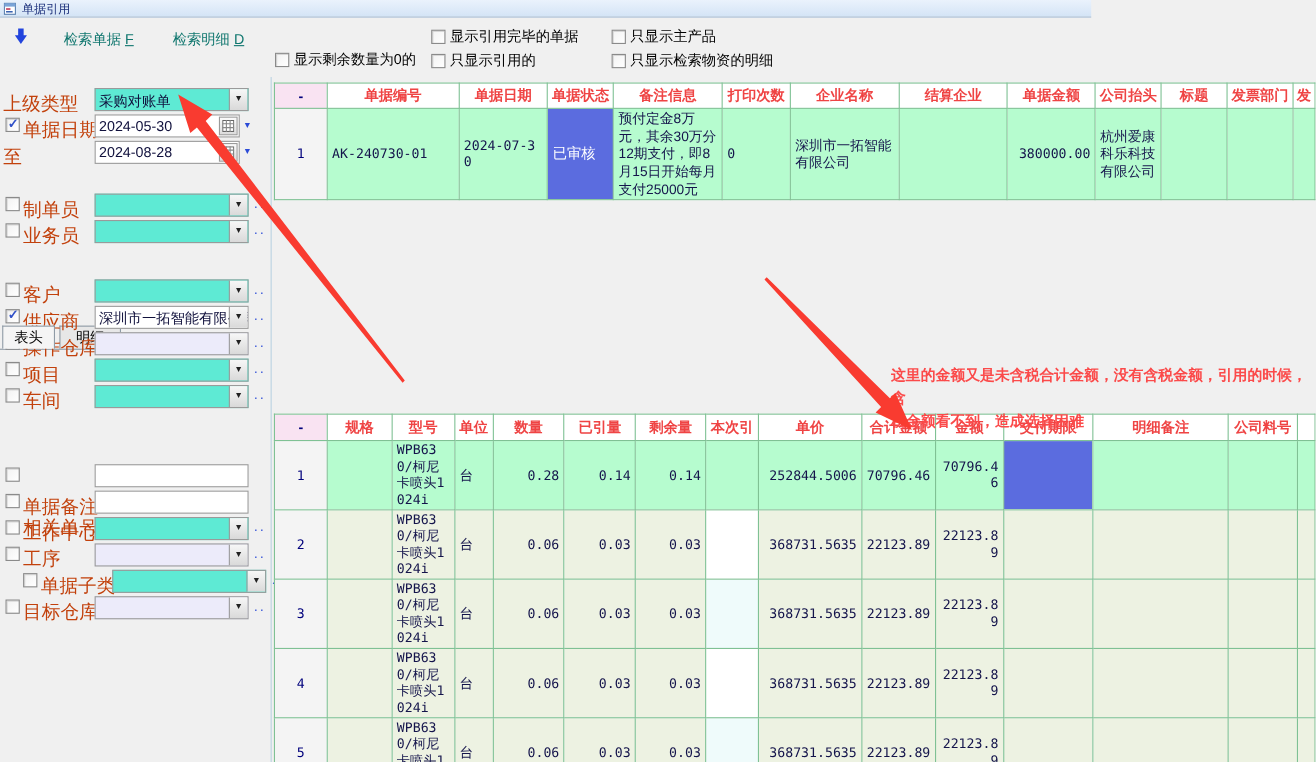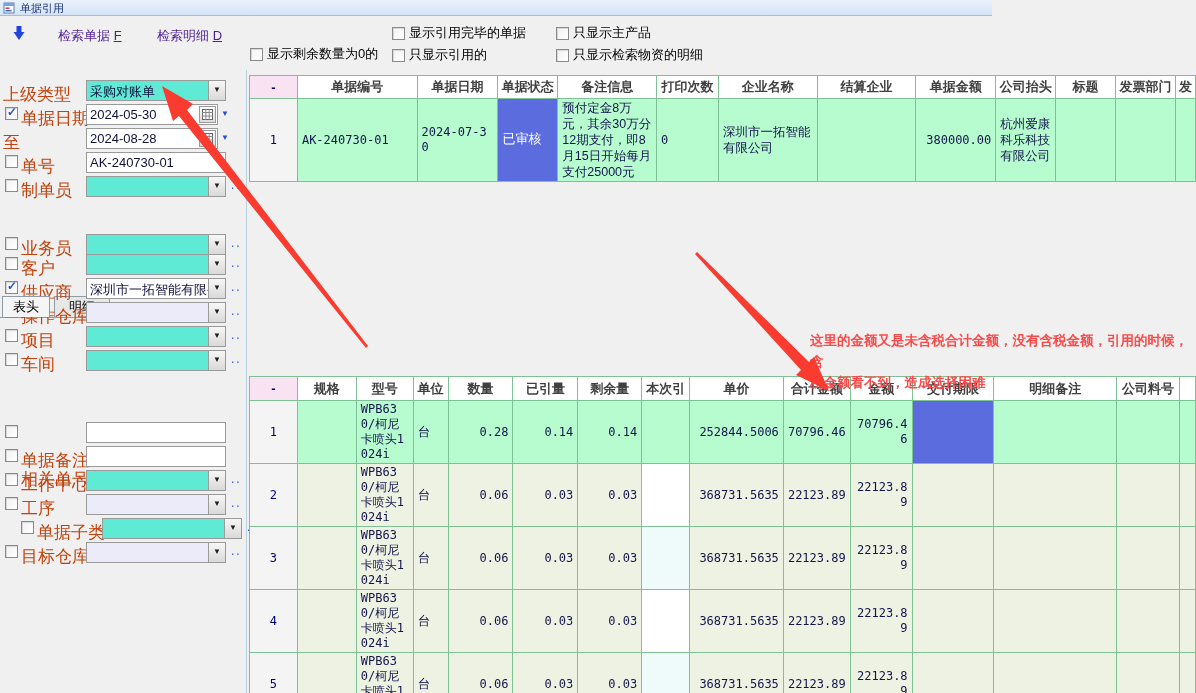--- a/index.html
+++ b/index.html
@@ -8,21 +8,21 @@
 
   
   .titlebar { position:absolute; left:0; top:0; width:992px; height:16px;
     background:linear-gradient(#eaf2fc,#d4e4f6); border-bottom:1px solid #a8bdd6; }
   .titlebar .ticon { position:absolute; left:3px; top:2px; width:12px; height:12px; }
   .titlebar .ttext { position:absolute; left:20px; top:1px; font-size:11px; color:#1b2f7a; }
 
   
   .toolbar { position:absolute; left:0; top:16px; width:1196px; height:54px; }
   .tb-arrow { position:absolute; left:10px; top:8px; width:18px; height:18px; cursor:pointer; }
-  .tb-link { position:absolute; top:11px; font-size:13px; color:#4c1d95; cursor:pointer; white-space:nowrap; }
+  .tb-link { position:absolute; top:11px; font-size:13px; color:#0f766e; cursor:pointer; white-space:nowrap; }
   .tb-link u { text-decoration:underline; }
   .cbrow { position:absolute; display:flex; align-items:center; gap:4px; font-size:13px; color:#000; white-space:nowrap; cursor:pointer; }
   .cb { display:inline-block; width:13px; height:13px; border:1px solid #8a8a8a;
         background:linear-gradient(135deg,#f2f2f2,#ffffff); box-shadow:inset 1px 1px 0 #d7d7d7; position:relative; }
   .cb.checked::after { content:"✓"; position:absolute; left:1px; top:-3px; font-size:12px; font-weight:700; color:#3050c8; }
 
   
   .panel { position:absolute; left:0; top:70px; width:244px; height:623px; background:#f0f0f0; }
   .splitter { position:absolute; left:246px; top:70px; width:1px; height:623px; background:#b9d2e2; }
   .frow { position:absolute; left:0; height:21px; width:244px; }
@@ -42,29 +42,29 @@
 
   
   .tabstrip { position:absolute; left:0; top:226px; width:244px; height:22px; }
   .tab { position:absolute; top:0; height:21px; text-align:center; font-size:13px; line-height:20px; cursor:pointer;
          border:1px solid #8f9ba6; border-bottom:none; background:#e7e7e7; }
   .tab.active { background:#f5f5f5; z-index:2; }
   .tabline { position:absolute; left:0; top:21px; width:130px; height:1px; background:#8f9ba6; }
 
   
   table { border-collapse:collapse; table-layout:fixed; position:absolute; background:#fff; }
-  th { font-size:13px; font-weight:700; color:#404040; background:#fff; border:1px solid #7fc194; padding:0 2px; }
+  th { font-size:13px; font-weight:700; color:#ef4444; background:#fff; border:1px solid #7fc194; padding:0 2px; }
   td { font-size:12px; color:#14144b; border:1px solid #7fc194; background:#b6fccf; padding:1px 4px;
        font-family:"DejaVu Sans Mono","Liberation Sans",sans-serif; overflow:hidden; word-break:break-all; line-height:15px; }
   td.cn { font-family:"Liberation Sans",sans-serif; font-size:12.5px; line-height:16px; }
   th.pink { background:#f9e3f2; color:#00007c; }
   td.rownum { background:#f4f4f4; color:#00007c; text-align:center; font-family:"DejaVu Sans Mono",monospace; }
   tr.pale td { background:#edf2e2; }
   tr.pale td.rownum { background:#f4f4f4; }
-  td.blue { background:#5b6cdf !important; color:#fff; font-family:Liberation Mono, monospace; font-size:13px; }
+  td.blue { background:#5b6cdf !important; color:#fff; font-family:Liberation Sans, sans-serif; font-size:13px; }
   td.r { text-align:right; }
   td.editable-white { background:#ffffff !important; }
   td.editable-cyan { background:#effbfb !important; }
   #toptable { left:249px; top:75px; }
   #bottable { left:249px; top:376px; }
   #toptable td { height:81px; }
   #toptable th { height:23px; }
   #bottable th { height:24px; }
   #bottable td { height:49px; }
 
@@ -144,37 +144,30 @@
       <span class="flabel" style="left: 3px;">至</span>
       <span class="bluearrow">▼</span>
       <div class="field" style="width: 132px;">
         <span class="fval">2024-08-28</span>
         <span class="calbtn"><svg width="11" height="11" viewBox="0 0 11 11" style="margin-top:2px">
             <rect x="0.5" y="0.5" width="10" height="10" fill="#fff" stroke="#666"></rect>
             <path d="M0 3.5 H11 M3.8 0 V11 M7.2 0 V11 M0 7 H11" stroke="#888" stroke-width="1"></path>
           </svg></span>
       </div>
     </div>
-    <div class="frow" style="top: 82px;">
-      <span class="cb cbx"></span>
-      <span class="flabel" style="left: 21px;">单号</span>
-      <div class="field" style="width: 140px;">
-        <span class="fval">AK-240730-01</span>
-      </div>
-    </div>
     <div class="frow" style="top: 106px;">
       <span class="cb cbx"></span>
       <span class="flabel" style="left: 21px;">制单员</span>
       <div class="field tint-cyan" style="width: 140px;">
         <span class="fval"></span>
         <span class="ddbtn">▼</span>
       </div>
       <span class="dots">..</span>
     </div>
-    <div class="frow" style="top: 130px; margin-top: 34px;">
+    <div class="frow" style="top: 130px;">
       <span class="cb cbx"></span>
       <span class="flabel" style="left: 21px;">业务员</span>
       <div class="field tint-cyan" style="width: 140px;">
         <span class="fval"></span>
         <span class="ddbtn">▼</span>
       </div>
       <span class="dots">..</span>
     </div>
     <div class="frow" style="top: 184px;">
       <span class="cb cbx"></span>

